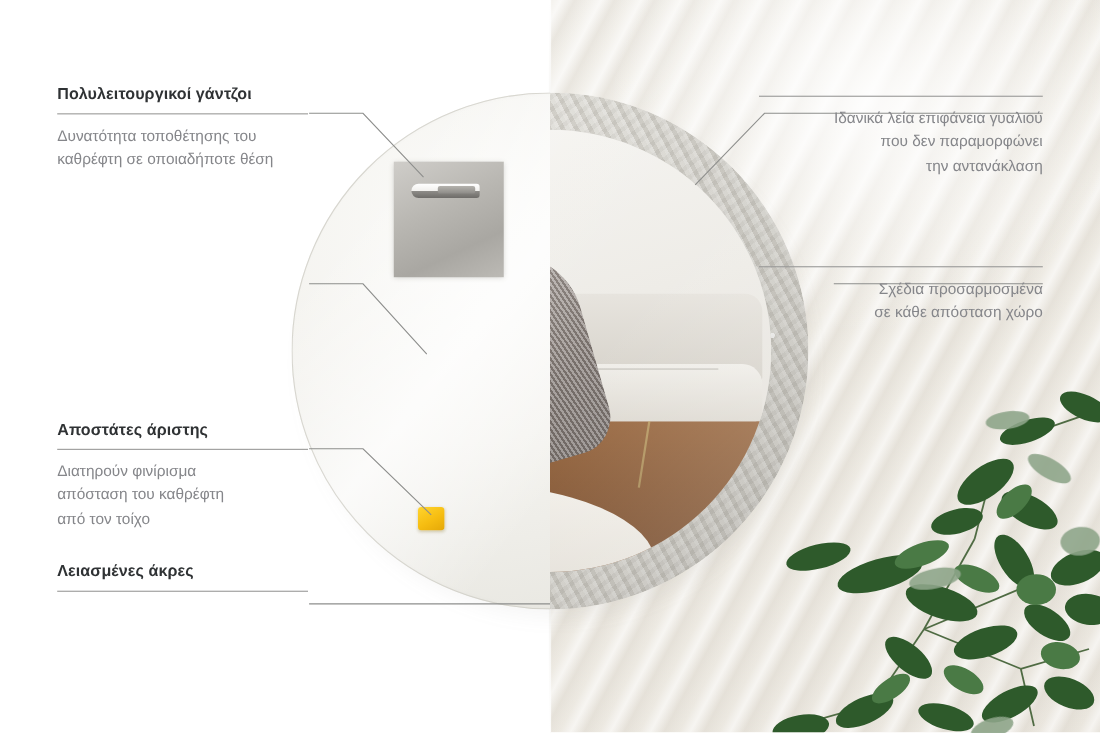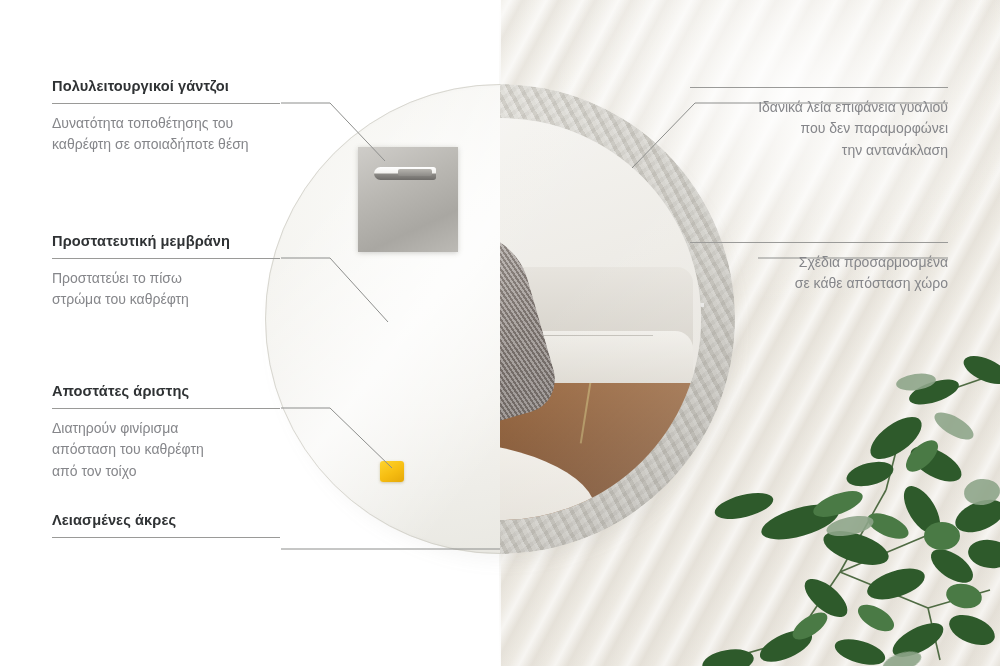--- a/index.html
+++ b/index.html
@@ -425,26 +425,20 @@
     </g>
   </svg>
 
   <div class="callout left" style="top:78px;">
     <h3>Πολυλειτουργικοί γάντζοι</h3>
     <div class="rule"></div>
     <p>Δυνατότητα τοποθέτησης του
 καθρέφτη σε οποιαδήποτε θέση</p>
   </div>
 
-  <div class="callout left" style="top:233px;">
-    <h3>Προστατευτική μεμβράνη</h3>
-    <div class="rule"></div>
-    <p>Προστατεύει το πίσω
-στρώμα του καθρέφτη</p>
-  </div>
 
   <div class="callout left" style="top:383px;">
     <h3>Αποστάτες άριστης</h3>
     <div class="rule"></div>
     <p>Διατηρούν φινίρισμα
 απόσταση του καθρέφτη
 από τον τοίχο</p>
   </div>
 
   <div class="callout left" style="top:512px;">

